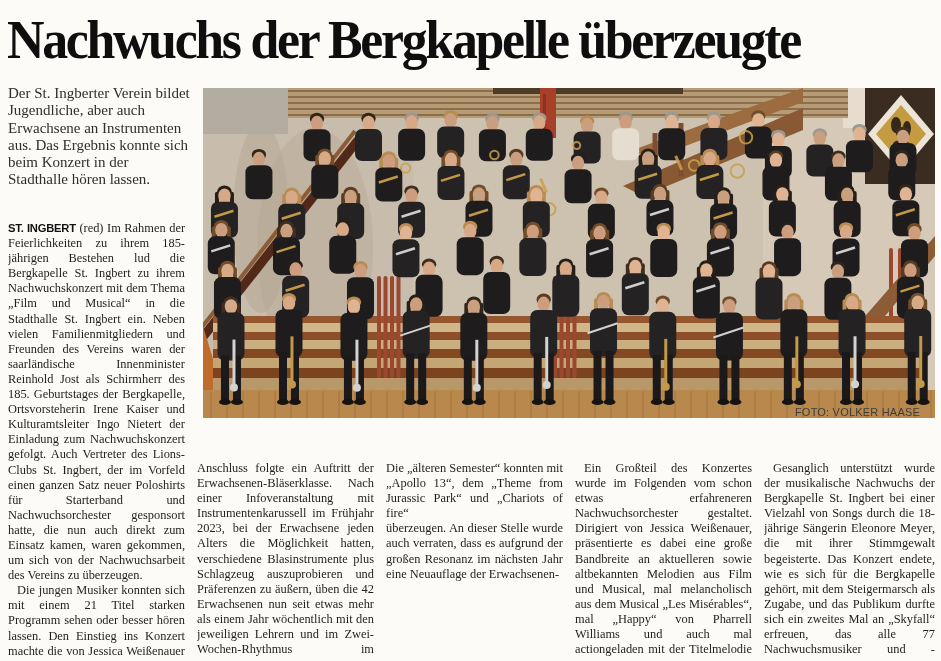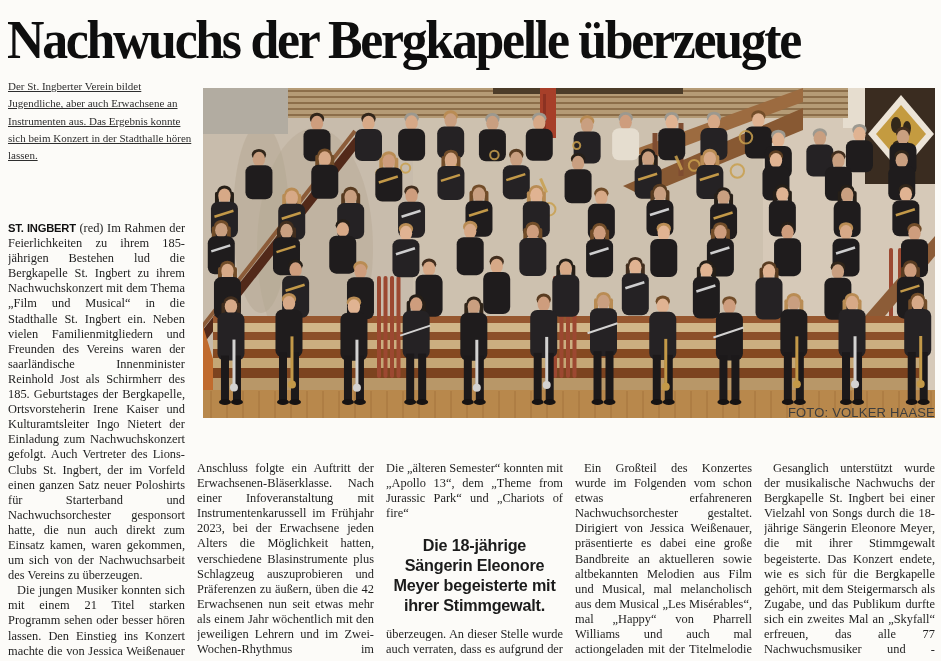--- a/index.html
+++ b/index.html
@@ -8,22 +8,22 @@
     background:#fcfbf8; overflow:hidden;
     font-family:"Liberation Serif", serif; color:#1e1e1e;
   }
   .headline {
     position:absolute; left:7px; top:9px; width:932px; margin:0;
     font-family:"Liberation Serif", serif; font-weight:700;
     font-size:54px; letter-spacing:-2.4px; color:#0e0e0e;
     white-space:nowrap; transform:scaleX(0.96); transform-origin:left top;
   }
   .lead {
-    position:absolute; left:8px; top:78px; width:184px; margin:0;
-    font-size:11px; line-height:17.3px; color:#2e2e2e;text-decoration:underline;
+    position:absolute; left:8px; top:85px; width:184px; margin:0;
+    font-size:15px; line-height:17.3px; color:#2e2e2e;
   }
   .bodycol {
     position:absolute; top:461px; width:177px; height:198px;
     font-size:12.4px; line-height:15.1px; text-align:justify;
     overflow:hidden; hyphens:auto; -webkit-hyphens:auto;
   }
   .bodycol p { margin:0; }
   .indent { text-indent:9px; }
   #col1 { top:221px; left:8px; height:438px; }
   #col2 { left:197px; }
@@ -45,23 +45,23 @@
     background:#cec4b5; overflow:hidden;
   }
   .photo svg { display:block; width:100%; height:100%; }
   .caption {
     position:absolute; left:203px; top:421px; width:732px;
     font-family:"Liberation Sans", sans-serif; font-weight:700;
     font-size:11.5px; line-height:15.5px; color:#0f0f0f;
     letter-spacing:-0.1px;
   }
   .credit {
-    position:absolute; right:0; bottom:1px;
+    position:absolute; right:15px; bottom:1px;
     font-family:"Liberation Sans", sans-serif; font-weight:400;
-    font-size:13px; color:#3d3d3d; letter-spacing:0.2px;
+    font-size:11px; color:#3d3d3d; letter-spacing:0.2px;
   }
 </style>
 </head>
 <body>
 
 <div class="page">
 
   <h1 class="headline">Nachwuchs der Bergkapelle überzeugte</h1>
 
   <p class="lead">Der St. Ingberter Verein bildet Jugendliche, aber auch Erwachsene an Instrumenten aus. Das Ergebnis konnte sich beim Konzert in der Stadthalle hören lassen.</p>
@@ -565,21 +565,20 @@
   <div class="caption">
     <span class="credit">FOTO: VOLKER HAASE</span>
   </div>
 
   <div class="bodycol" id="col2">
     <p>Anschluss folgte ein Auftritt der Erwachsenen-Bläserklasse. Nach einer Infoveranstaltung mit Instrumentenkarussell im Frühjahr 2023, bei der Erwachsene jeden Alters die Möglichkeit hatten, verschiedene Blasinstrumente plus Schlagzeug auszuprobieren und Präferenzen zu äußern, üben die 42 Erwachsenen nun seit etwas mehr als einem Jahr wöchentlich mit den jeweiligen Lehrern und im Zwei-Wochen-Rhythmus im Orchesterverband unter der Leitung von Matthias Weißenauer.</p>
   </div>
 
   <div class="bodycol" id="col3">
     <p>Die „älteren Semester“ konnten mit „Apollo 13“, dem „Theme from Jurassic Park“ und „Chariots of fire“</p>
-    <div class="pullquote">Die 18-jährige Sängerin Eleonore Meyer begeisterte mit ihrer Stimmgewalt.</div>
     <p>überzeugen. An dieser Stelle wurde auch verraten, dass es aufgrund der großen Resonanz im nächsten Jahr eine Neuauflage der Erwachsenen-</p>
   </div>
 
   <div class="bodycol" id="col4">
     <p class="indent">Ein Großteil des Konzertes wurde im Folgenden vom schon etwas erfahreneren Nachwuchsorchester gestaltet. Dirigiert von Jessica Weißenauer, präsentierte es dabei eine große Bandbreite an aktuelleren sowie altbekannten Melodien aus Film und Musical, mal melancholisch aus dem Musical „Les Misérables“, mal „Happy“ von Pharrell Williams und auch mal actiongeladen mit der Titelmelodie aus dem Film „Mission Impossible“, um nur eine kleine</p>
   </div>
 
   <div class="bodycol" id="col5">
     <p class="indent">Gesanglich unterstützt wurde der musikalische Nachwuchs der Bergkapelle St. Ingbert bei einer Vielzahl von Songs durch die 18-jährige Sängerin Eleonore Meyer, die mit ihrer Stimmgewalt begeisterte. Das Konzert endete, wie es sich für die Bergkapelle gehört, mit dem Steigermarsch als Zugabe, und das Publikum durfte sich ein zweites Mal an „Skyfall“ erfreuen, das alle 77 Nachwuchsmusiker und -musikerinnen gemeinsam performten.</p>
   </div>

